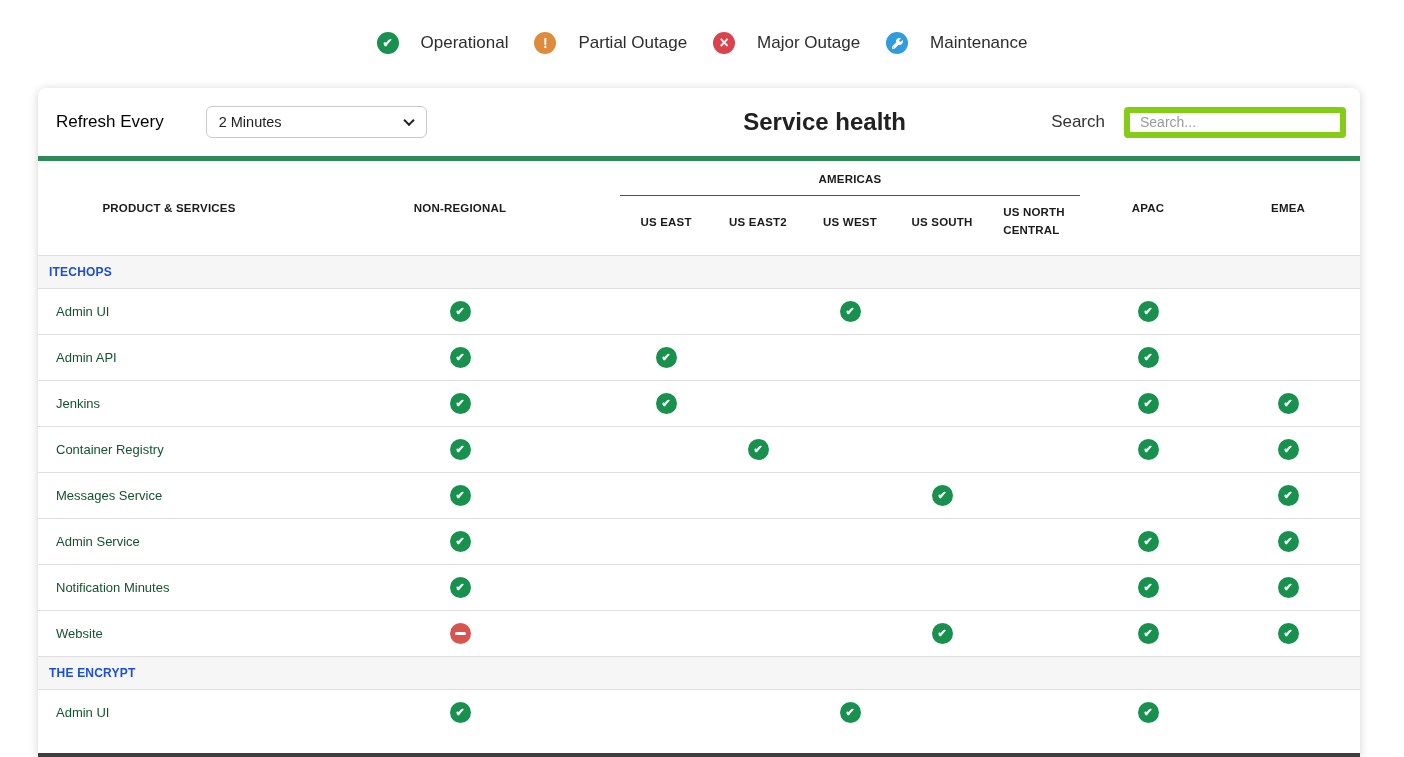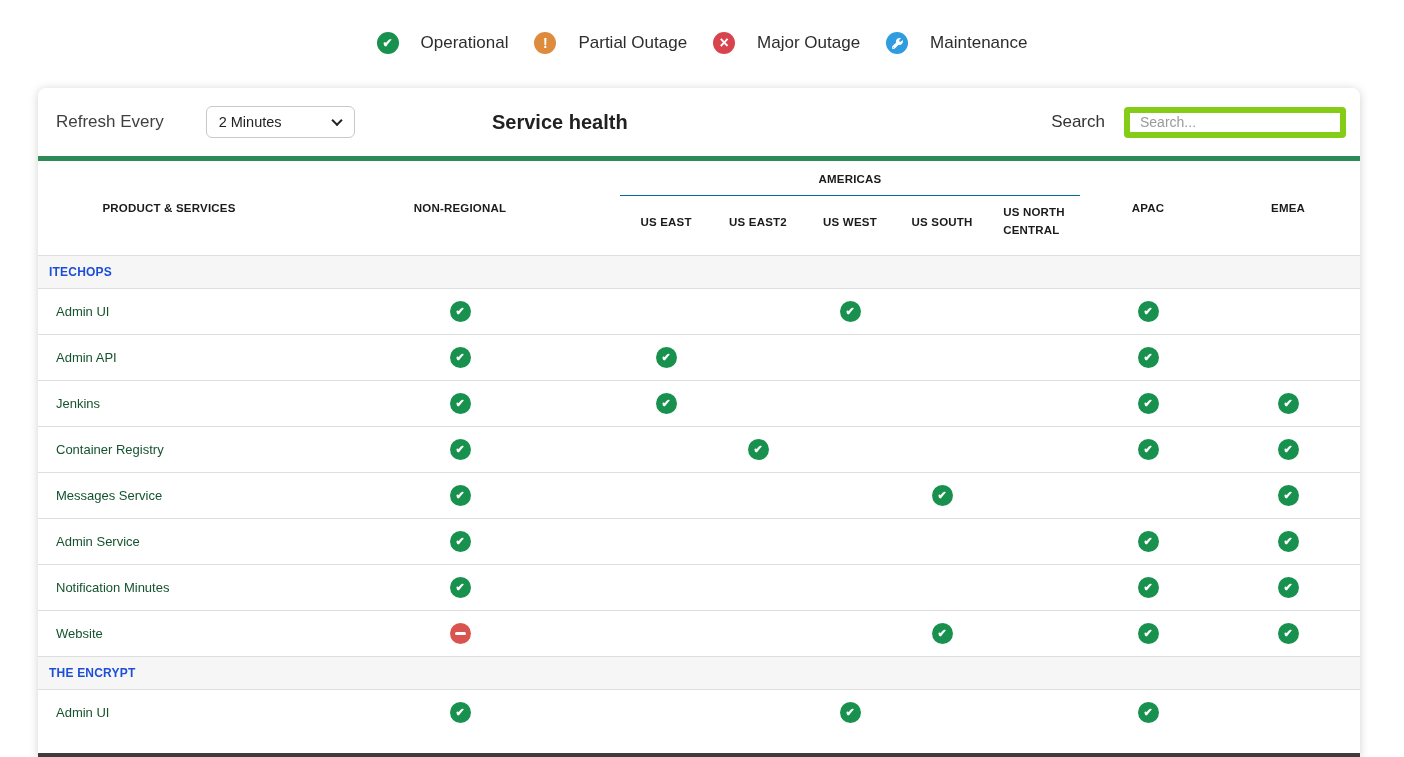--- a/index.html
+++ b/index.html
@@ -20,30 +20,30 @@
   .circle-icon.major-outage { background:#d9434e; }
   .circle-icon.major-outage::after { content:"\00d7"; font-size:16px; font-weight:bold; line-height:1; }
   .circle-icon.maintenance { background:#2f9ce0; }
 
   
   .card { position:absolute; left:38px; top:88px; width:1322px; height:669px;
     background:#fff; border-radius:8px 8px 0 0; box-shadow:0 1px 10px rgba(0,0,0,0.18); }
 
   .card-header { display:flex; align-items:center; height:68px; padding:0 14px; }
   .refresh-group { display:flex; align-items:center; width:440px; flex:0 0 auto; }
-  .refresh-label { font-size:17px; color:#404040; padding-left:4px; }
+  .refresh-label { font-size:17px; color:#000000; padding-left:4px; }
   .select-wrap { position:relative; margin-left:42px; }
-  .select-wrap select { appearance:none; -webkit-appearance:none; width:149px; height:32px;
+  .select-wrap select { appearance:none; -webkit-appearance:none; width:221px; height:32px;
     border:1px solid #c9c9c9; border-radius:6px; background:#fff; font-size:14.5px; color:#222;
     padding:0 30px 0 12px; font-family:"Liberation Sans", sans-serif; }
   .chevron { position:absolute; right:14px; top:50%; width:8px; height:8px;
     border-right:2px solid #222; border-bottom:2px solid #222;
     transform:translateY(-70%) rotate(45deg); pointer-events:none; }
 
-  .card-title { flex:1; text-align:left; font-size:20px; font-weight:600; color:#212121; }
+  .card-title { flex:1; text-align:right; font-size:24px; font-weight:600; color:#212121; }
 
   .search-group { display:flex; align-items:center; justify-content:flex-end; width:440px; flex:0 0 auto; }
   .search-label { font-size:17px; color:#333; margin-right:19px; }
   .search-group input { width:222px; height:31px; border:6px solid #84cc16; border-radius:4px;
     padding:0 10px; font-size:14px; color:#333; font-family:"Liberation Sans", sans-serif; }
   .search-group input::placeholder { color:#9a9a9a; }
 
   .green-bar { height:5px; background:#2e8b57; }
 
   

